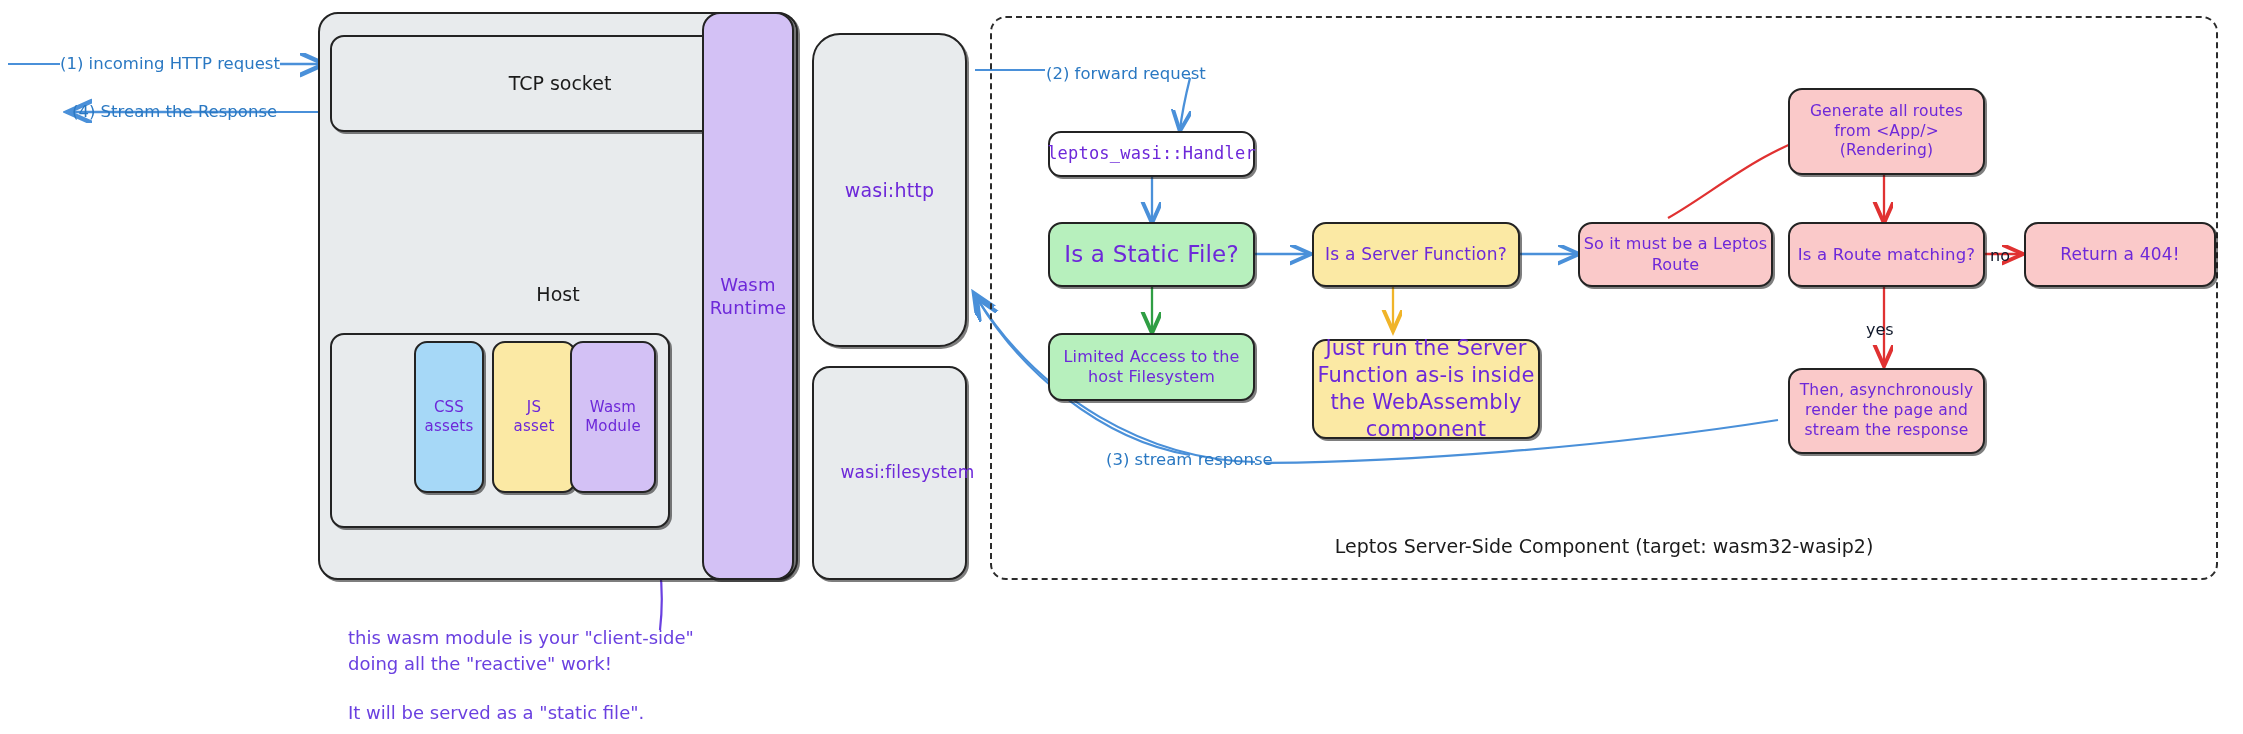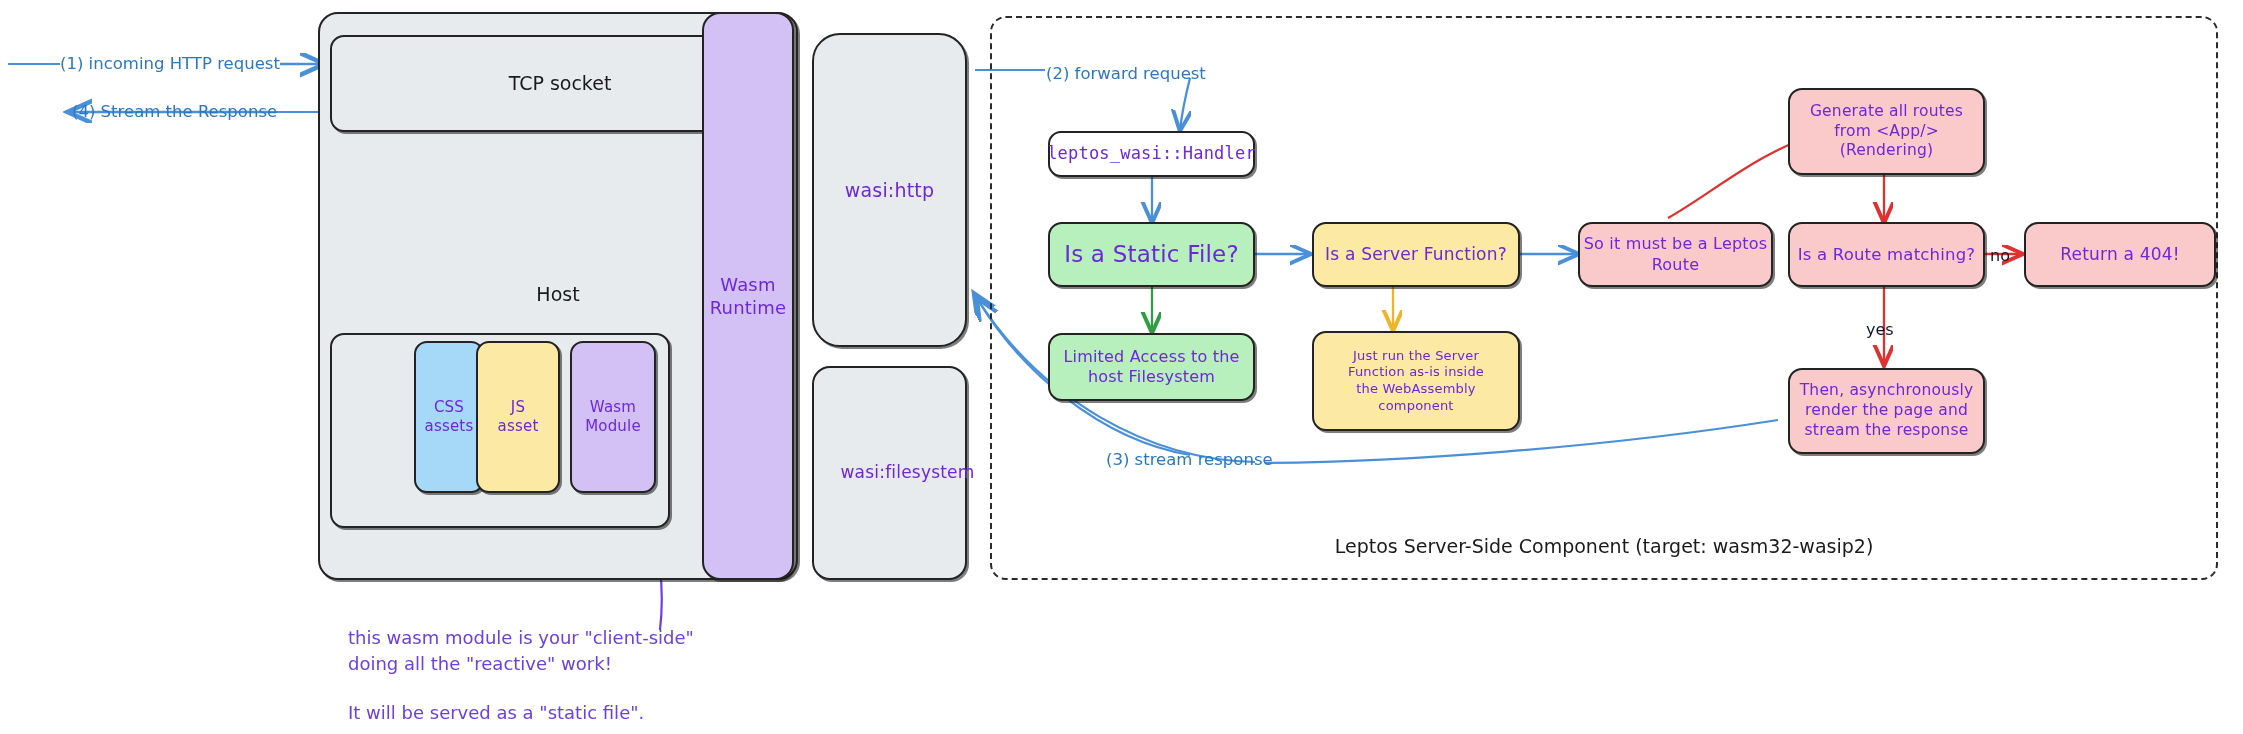--- a/index.html
+++ b/index.html
@@ -96,21 +96,21 @@
               align-items:flex-end;padding-bottom:0;"></div>
   <div class="lbl plain-lbl" style="left:318px;top:283px;width:480px;text-align:center;font-size:19px;">Host</div>
 
   <div class="node grey" style="left:330px;top:35px;width:460px;height:97px;"></div>
   <div class="lbl plain-lbl" style="left:330px;top:72px;width:460px;text-align:center;font-size:19px;">TCP socket</div>
 
   <div class="node grey" style="left:330px;top:333px;width:340px;height:195px;"></div>
 
   <div class="node blue" style="left:414px;top:341px;width:70px;height:152px;border-radius:13px;font-size:15px;white-space:pre;">CSS
 assets</div>
-  <div class="node yellow" style="left:476px;top:341px;width:84px;height:152px;border-radius:13px;font-size:15px;white-space:pre;">JS
+  <div class="node yellow" style="left:492px;top:341px;width:84px;height:152px;border-radius:13px;font-size:15px;white-space:pre;">JS
 asset</div>
   <div class="node purple" style="left:570px;top:341px;width:86px;height:152px;border-radius:13px;font-size:15px;white-space:pre;">Wasm
 Module</div>
 
   <div class="node purple" style="left:702px;top:12px;width:92px;height:568px;border-radius:18px;
               font-size:18px;white-space:pre;">Wasm
 Runtime</div>
 
   <div class="lbl blue-lbl" style="left:60px;top:54px;">(1) incoming HTTP request</div>
   <div class="lbl blue-lbl" style="left:72px;top:102px;">(4) Stream the Response</div>
@@ -127,21 +127,21 @@
 
   <div class="node white mono" style="left:1048px;top:131px;width:207px;height:46px;border-radius:13px;">leptos_wasi::Handler</div>
 
   <div class="node green" style="left:1048px;top:222px;width:207px;height:65px;font-size:23px;white-space:pre;">Is a Static File?</div>
 
   <div class="node green" style="left:1048px;top:333px;width:207px;height:68px;font-size:16px;white-space:pre;">Limited Access to the
 host Filesystem</div>
 
   <div class="node yellow" style="left:1312px;top:222px;width:208px;height:65px;font-size:17px;white-space:pre;">Is a Server Function?</div>
 
-  <div class="node yellow" style="left:1312px;top:331px;width:208px;height:100px;font-size:13px;white-space:pre;">Just run the Server
+  <div class="node yellow" style="left:1312px;top:339px;width:228px;height:100px;font-size:21px;white-space:pre;">Just run the Server
 Function as-is inside
 the WebAssembly
 component</div>
 
   <div class="node pink" style="left:1578px;top:222px;width:195px;height:65px;font-size:16px;white-space:pre;">So it must be a Leptos
 Route</div>
 
   <div class="node pink" style="left:1788px;top:88px;width:197px;height:87px;font-size:15.5px;white-space:pre;">Generate all routes
 from &lt;App/&gt;
 (Rendering)</div>

